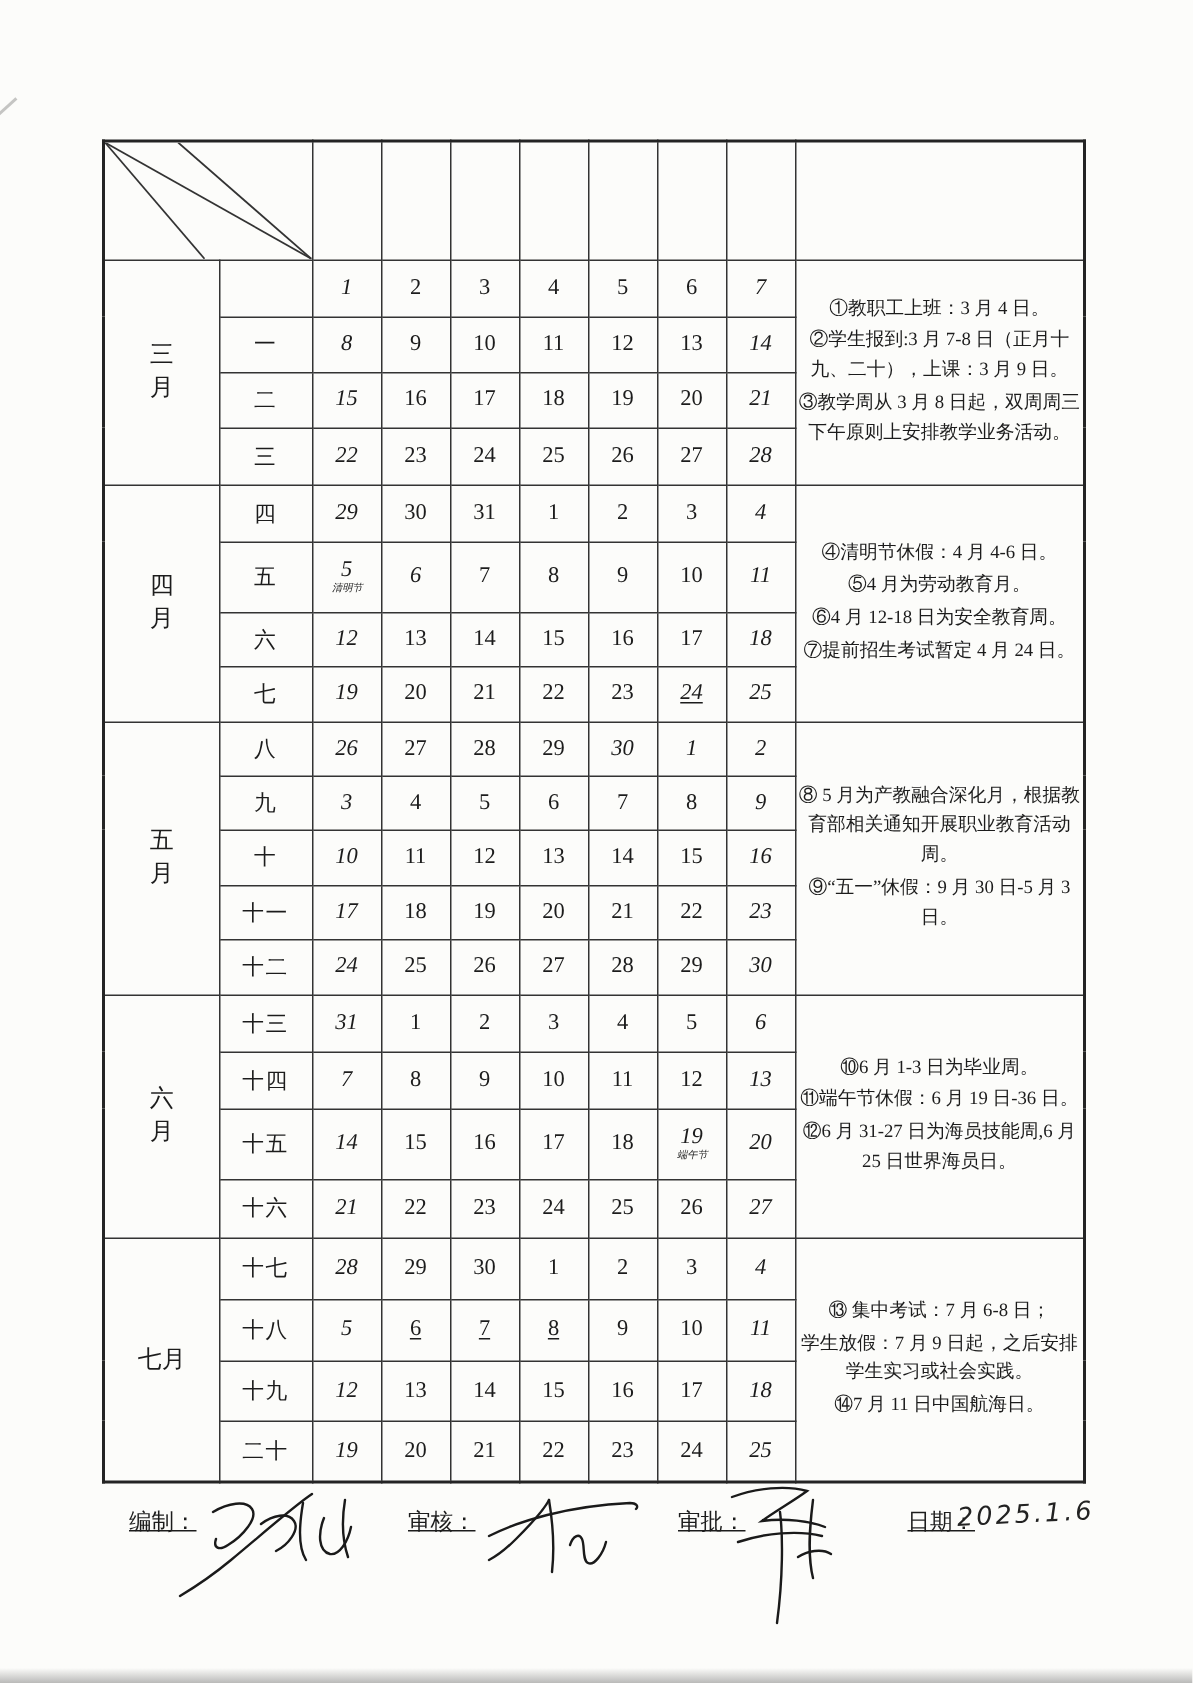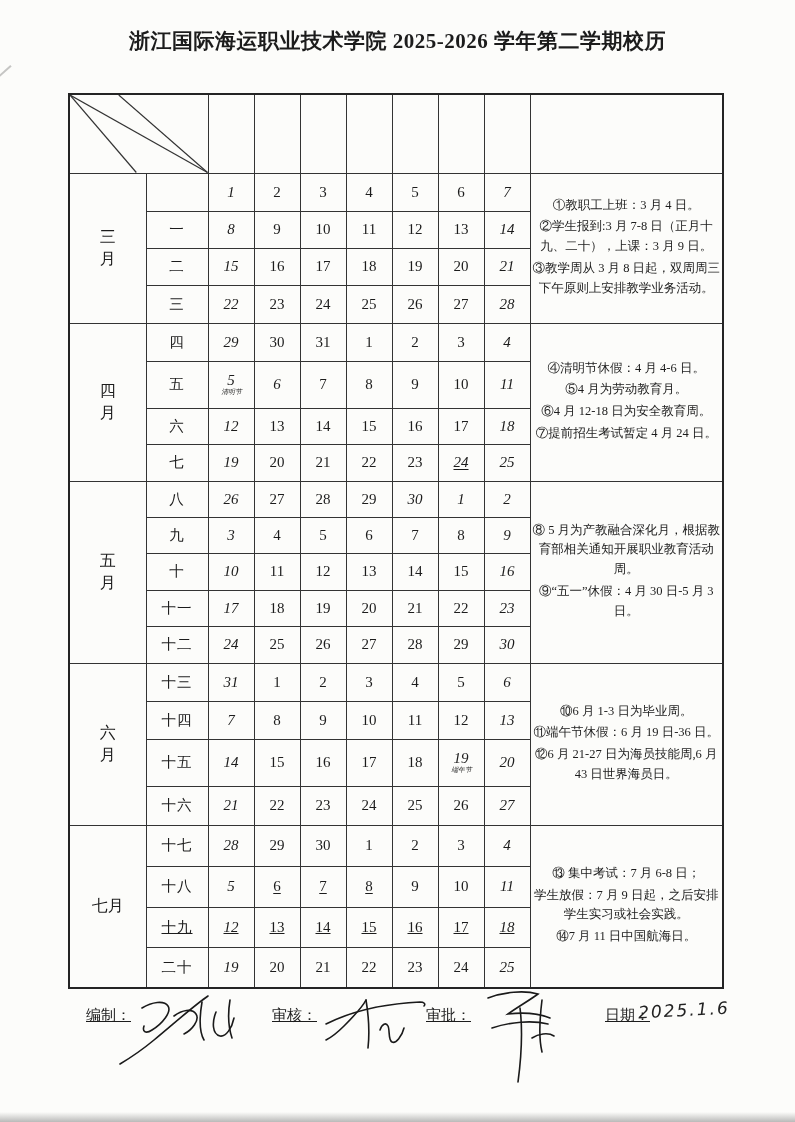--- a/index.html
+++ b/index.html
@@ -60,21 +60,20 @@
     position:absolute;left:-3px;top:70px;width:16px;height:2px;
     background:rgba(70,70,70,.3);transform:rotate(-42deg);
   }
 </style>
 </head>
 <body>
 
 <div class="page">
   <div class="corner-mark"></div>
 
-  <div class="title">浙江国际海运职业技术学院 2025-2026 学年第二学期校历</div>
 
   <table class="cal" id="calendar-table">
       <colgroup>
         <col style="width: 77px;">
         <col style="width: 62px;">
         <col style="width: 46px;">
         <col style="width: 46px;">
         <col style="width: 46px;">
         <col style="width: 46px;">
         <col style="width: 46px;">
@@ -211,21 +210,21 @@
           <td class="week-cell">八</td>
           <td class="date-cell"><span class="num it">26</span></td>
           <td class="date-cell"><span class="num">27</span></td>
           <td class="date-cell"><span class="num">28</span></td>
           <td class="date-cell"><span class="num">29</span></td>
           <td class="date-cell"><span class="num it">30</span></td>
           <td class="date-cell"><span class="num it">1</span></td>
           <td class="date-cell"><span class="num it">2</span></td>
           <td class="remarks-cell" rowspan="5">
             <div class="remark-item">⑧ 5 月为产教融合深化月，根据教育部相关通知开展职业教育活动周。</div>
-            <div class="remark-item">⑨“五一”休假：4 月 30 日-5 月 3 日。</div>
+            <div class="remark-item">⑨“五一”休假：9 月 30 日-5 月 3 日。</div>
           </td>
         </tr>
         <tr style="height: 36px;">
           <td class="week-cell">九</td>
           <td class="date-cell"><span class="num it">3</span></td>
           <td class="date-cell"><span class="num">4</span></td>
           <td class="date-cell"><span class="num">5</span></td>
           <td class="date-cell"><span class="num">6</span></td>
           <td class="date-cell"><span class="num">7</span></td>
           <td class="date-cell"><span class="num">8</span></td>
@@ -270,21 +269,21 @@
           <td class="date-cell"><span class="num it">31</span></td>
           <td class="date-cell"><span class="num">1</span></td>
           <td class="date-cell"><span class="num">2</span></td>
           <td class="date-cell"><span class="num">3</span></td>
           <td class="date-cell"><span class="num">4</span></td>
           <td class="date-cell"><span class="num">5</span></td>
           <td class="date-cell"><span class="num it">6</span></td>
           <td class="remarks-cell" rowspan="4">
             <div class="remark-item">⑩6 月 1-3 日为毕业周。</div>
             <div class="remark-item">⑪端午节休假：6 月 19 日-36 日。</div>
-            <div class="remark-item">⑫6 月 21-27 日为海员技能周,6 月 43 日世界海员日。</div>
+            <div class="remark-item">⑫6 月 31-27 日为海员技能周,6 月 25 日世界海员日。</div>
           </td>
         </tr>
         <tr style="height: 38px;">
           <td class="week-cell">十四</td>
           <td class="date-cell"><span class="num it">7</span></td>
           <td class="date-cell"><span class="num">8</span></td>
           <td class="date-cell"><span class="num">9</span></td>
           <td class="date-cell"><span class="num">10</span></td>
           <td class="date-cell"><span class="num">11</span></td>
           <td class="date-cell"><span class="num">12</span></td>
@@ -329,21 +328,21 @@
         <tr style="height: 41px;">
           <td class="week-cell">十八</td>
           <td class="date-cell"><span class="num it">5</span></td>
           <td class="date-cell"><span class="num ul">6</span></td>
           <td class="date-cell"><span class="num ul">7</span></td>
           <td class="date-cell"><span class="num ul">8</span></td>
           <td class="date-cell"><span class="num">9</span></td>
           <td class="date-cell"><span class="num">10</span></td>
           <td class="date-cell"><span class="num it">11</span></td>
         </tr>
-        <tr style="height: 40px; text-decoration: underline;">
+        <tr style="height: 40px;">
           <td class="week-cell">十九</td>
           <td class="date-cell"><span class="num it">12</span></td>
           <td class="date-cell"><span class="num">13</span></td>
           <td class="date-cell"><span class="num">14</span></td>
           <td class="date-cell"><span class="num">15</span></td>
           <td class="date-cell"><span class="num">16</span></td>
           <td class="date-cell"><span class="num">17</span></td>
           <td class="date-cell"><span class="num it">18</span></td>
         </tr>
         <tr style="height: 41px;">
@@ -371,21 +370,21 @@
     </svg>
 
     <span class="flabel" style="left:272px;top:1008px">审核：</span>
     <svg class="sig" style="left:322px;top:994px" width="112" height="64" viewBox="0 0 112 64">
       <path d="M44 6 C42 10 34 20 22 32 C14 40 8 44 4 46"></path>
       <path d="M44 6 C46 18 48 36 46 54"></path>
       <path d="M4 30 C24 20 56 10 98 8 C102 8 104 10 102 12"></path>
       <path d="M58 36 C60 30 64 28 66 32 C68 36 66 46 70 48 C74 50 80 42 82 34"></path>
     </svg>
 
-    <span class="flabel" style="left:426px;top:1008px">审批：</span>
+    <span class="flabel" style="left:452px;top:1008px">审批：</span>
     <svg class="sig" style="left:480px;top:986px" width="96" height="100" viewBox="0 0 96 100">
       <path d="M8 12 C24 6 44 4 58 8 C50 14 36 22 28 28 C44 26 60 28 70 32"></path>
       <path d="M12 42 C30 36 52 34 68 38"></path>
       <path d="M40 22 C42 38 42 66 38 96"></path>
       <path d="M62 14 C60 30 58 50 62 66"></path>
       <path d="M52 52 C58 48 68 46 74 50"></path>
     </svg>
 
     <span class="flabel" style="left:605px;top:1008px">日期：</span>
     <span class="fdate">2025.1.6</span>

